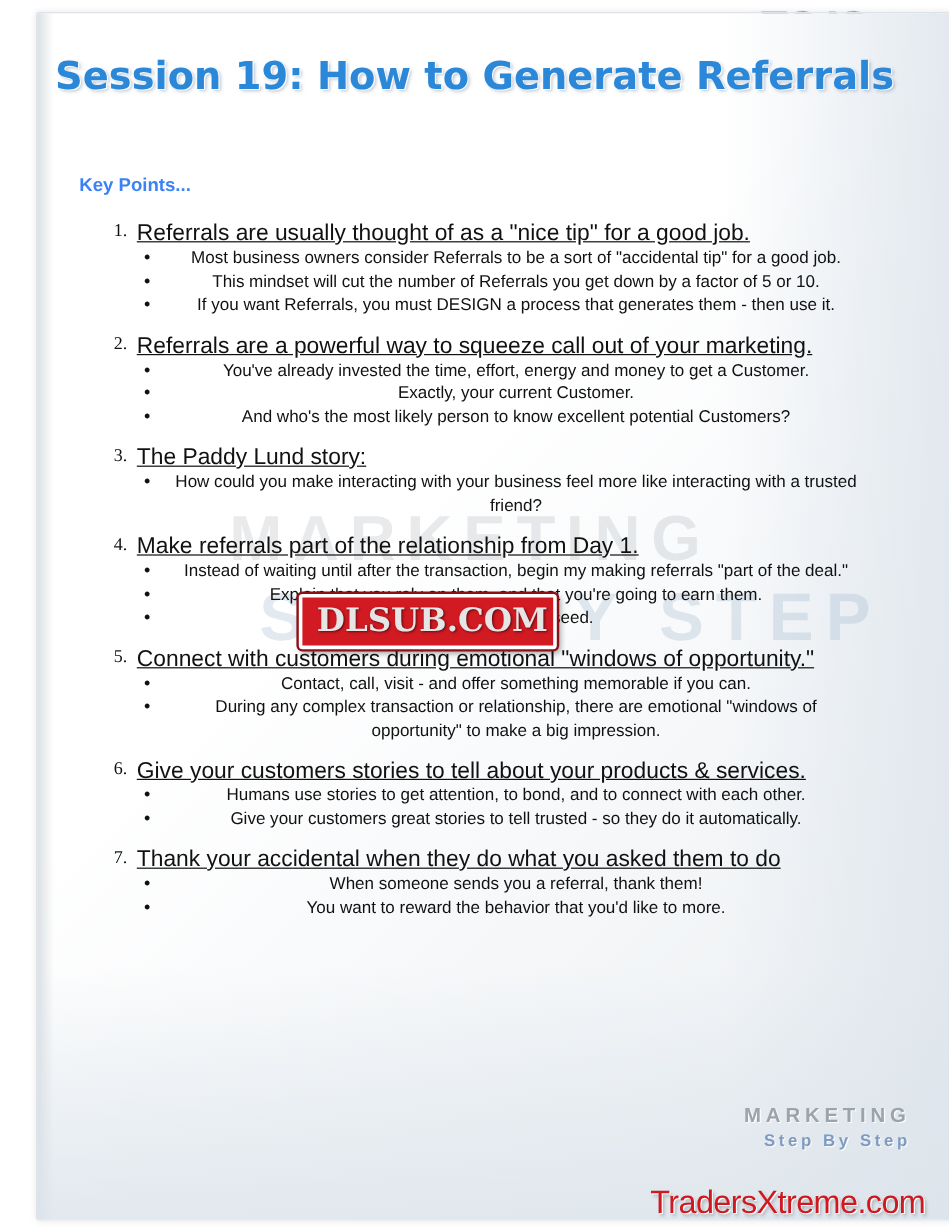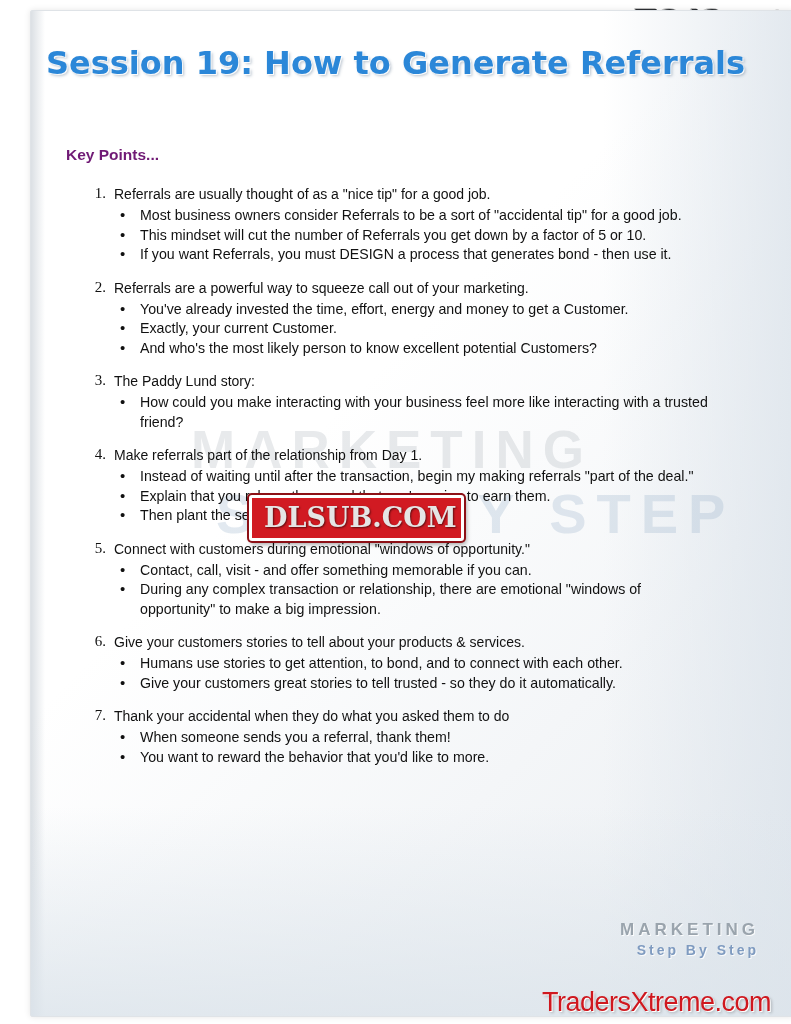--- a/index.html
+++ b/index.html
@@ -113,21 +113,21 @@
   }
 
   
   .key-points {
     position: absolute;
     left: 66px;
     top: 146px;
     font-family: "Liberation Sans", sans-serif;
     font-weight: bold;
     font-size: 15.5px;
-    color: #701a75;
+    color: #3b82f6;
   }
 
   .content {
     position: absolute;
     left: 80px;
     top: 185px;
     width: 640px;
   }
   ol.points {
     list-style: none;
@@ -144,28 +144,30 @@
     left: 4px;
     top: 0;
     width: 22px;
     text-align: right;
     font-family: "Liberation Serif", serif;
     font-size: 15px;
     color: #111;
   }
   ol.points > li > .main {
     font-family: "Liberation Sans", sans-serif;
-    font-size: 14px;
+    font-size: 19px;
     color: #111;
     line-height: 19px;
+    text-decoration: underline;
   }
   ul.subs {
     list-style: none;
     margin: 2px 0 0 0;
     padding: 0;
+    text-align: center;
   }
   ul.subs > li {
     position: relative;
     padding-left: 26px;
     font-family: "Liberation Sans", sans-serif;
     font-size: 14.2px;
     color: #111;
     line-height: 19.5px;
     margin-top: 0px;
   }
@@ -260,21 +262,21 @@
   <div class="key-points">Key Points...</div>
 
   <div class="content">
     <ol class="points" id="points-list">
         <li>
           <span class="num">1.</span>
           <div class="main">Referrals are usually thought of as a "nice tip" for a good job.</div>
           <ul class="subs">
             <li>Most business owners consider Referrals to be a sort of "accidental tip" for a good job.</li>
             <li>This mindset will cut the number of Referrals you get down by a factor of 5 or 10.</li>
-            <li>If you want Referrals, you must DESIGN a process that generates bond - then use it.</li>
+            <li>If you want Referrals, you must DESIGN a process that generates them - then use it.</li>
           </ul>
         </li>
         <li>
           <span class="num">2.</span>
           <div class="main">Referrals are a powerful way to squeeze call out of your marketing.</div>
           <ul class="subs">
             <li>You've already invested the time, effort, energy and money to get a Customer.</li>
             <li>Exactly, your current Customer.</li>
             <li>And who's the most likely person to know excellent potential Customers?</li>
           </ul>

